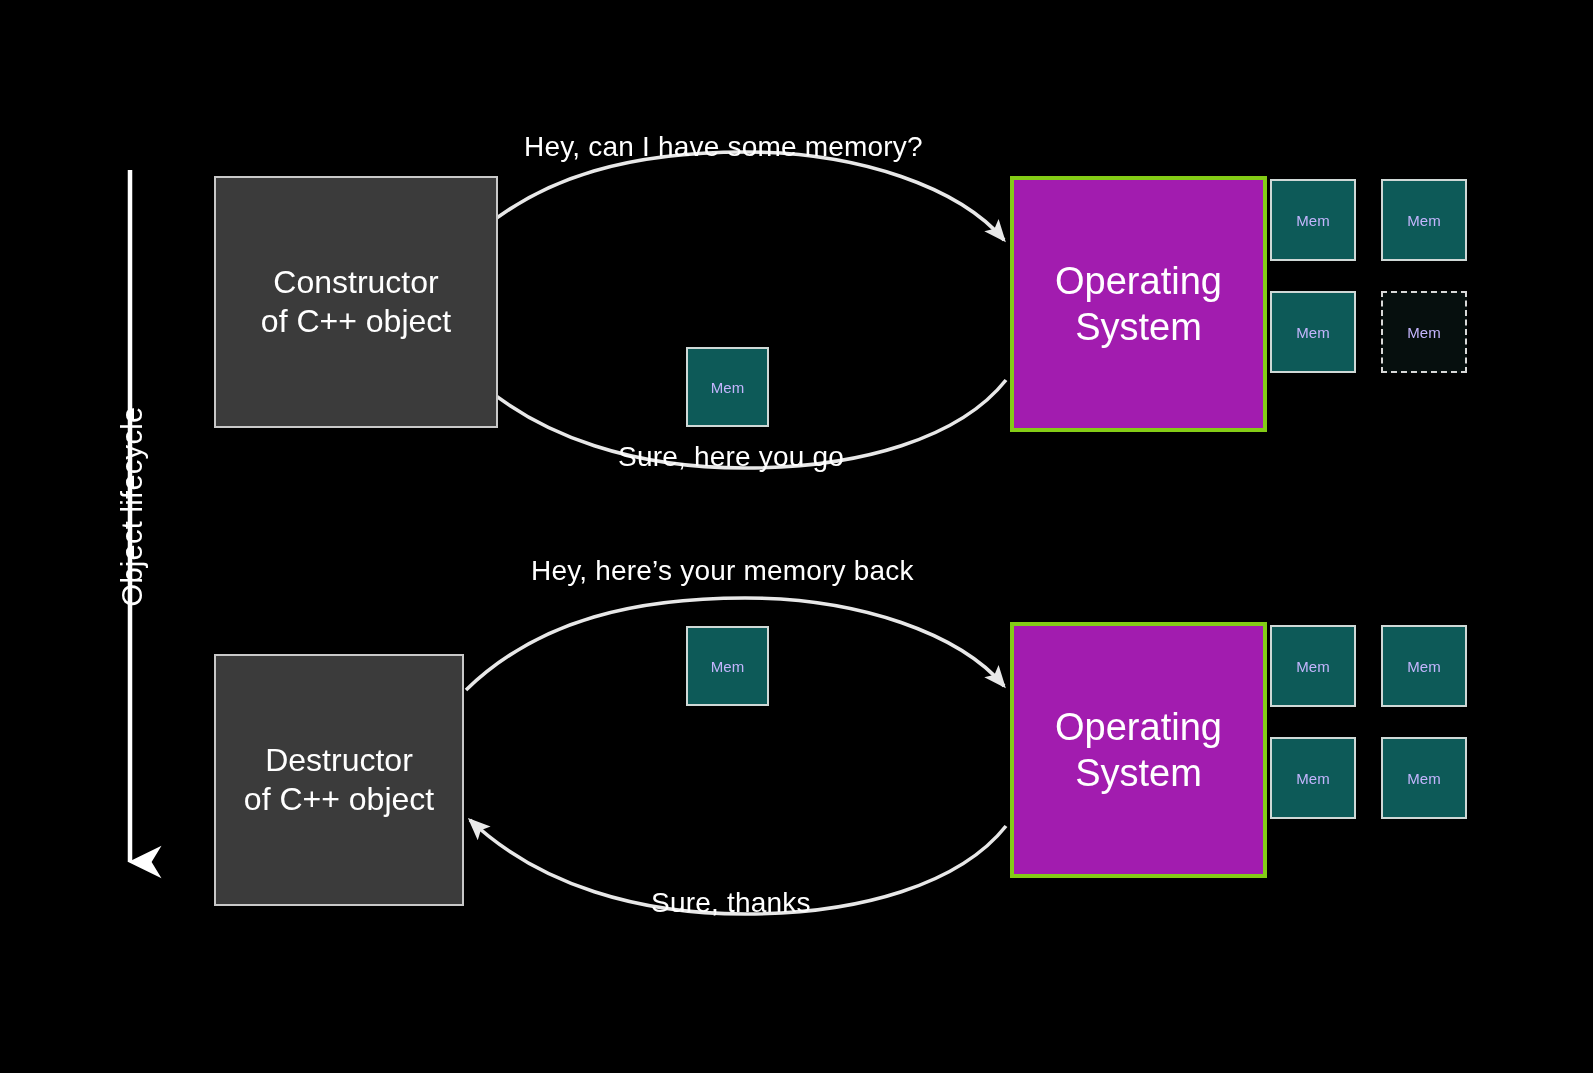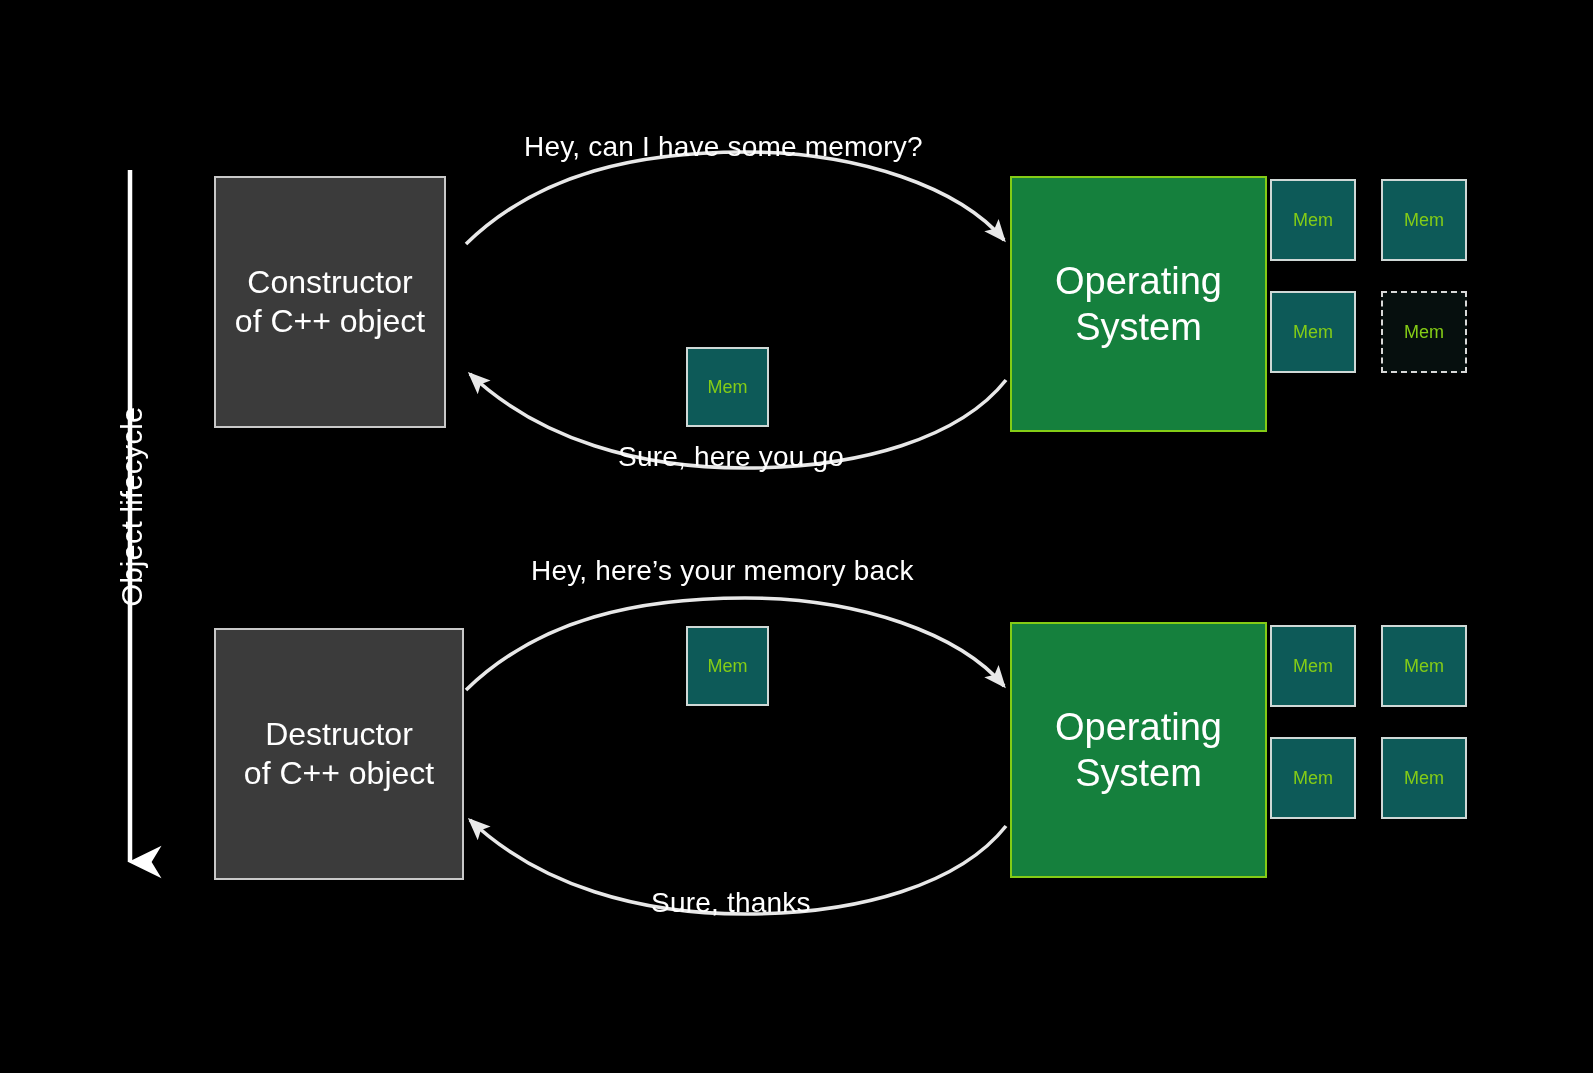--- a/index.html
+++ b/index.html
@@ -49,36 +49,36 @@
     text-align: center;
     color: #ffffff;
     line-height: 1.22;
   }
   .box-actor {
     background: #3b3b3b;
     border: 2px solid #c9c9c9;
     font-size: 32px;
   }
   .box-os {
-    background: #15803d;
-    border: 2px solid #84cc16;
+    background: #a21caf;
+    border: 4px solid #84cc16;
     font-size: 38px;
   }
 
   
   .mem-block {
     position: absolute;
     box-sizing: border-box;
     display: flex;
     align-items: center;
     justify-content: center;
     background: #0d5a58;
     border: 2px solid #cfd8d6;
-    color: #84cc16;
-    font-size: 18px;
+    color: #c4b5fd;
+    font-size: 15px;
   }
   .mem-block.is-empty {
     background: #060f0e;
     border: 2px dashed #d8d8d8;
   }
 
   
   .speech-label {
     position: absolute;
     color: #ffffff;
@@ -120,21 +120,21 @@
 
     <path d="M 466 690 C 540 618 640 598 745 598 C 860 598 960 634 1004 686" fill="none" stroke="#e8e8e8" stroke-width="3.6" marker-end="url(#arrowhead)"></path>
 
     <path d="M 1006 826 C 960 884 860 914 745 914 C 640 914 540 886 470 820" fill="none" stroke="#e8e8e8" stroke-width="3.6" marker-end="url(#arrowhead)"></path>
   </svg>
 
   <div id="lifecycle-axis">
     <div id="lifecycle-label">Object lifecycle</div>
   </div>
 
-  <div class="node-box box-actor" style="left:214px; top:176px; width:232px; height:252px;">
+  <div class="node-box box-actor" style="left:214px; top:176px; width:284px; height:252px;">
     <div>
       <div>Constructor</div>
       <div>of C++ object</div>
     </div>
   </div>
 
   <div class="node-box box-os" style="left:1010px; top:176px; width:257px; height:256px;">
     <div>
       <div>Operating</div>
       <div>System</div>
@@ -155,21 +155,21 @@
   <div class="mem-block" style="left:1381px; top:179px; width:86px; height:82px;">
     <span>Mem</span>
   </div>
   <div class="mem-block" style="left:1270px; top:291px; width:86px; height:82px;">
     <span>Mem</span>
   </div>
   <div class="mem-block is-empty" style="left:1381px; top:291px; width:86px; height:82px;">
     <span>Mem</span>
   </div>
 
-  <div class="node-box box-actor" style="left:214px; top:628px; width:250px; height:252px;">
+  <div class="node-box box-actor" style="left:214px; top:654px; width:250px; height:252px;">
     <div>
       <div>Destructor</div>
       <div>of C++ object</div>
     </div>
   </div>
 
   <div class="node-box box-os" style="left:1010px; top:622px; width:257px; height:256px;">
     <div>
       <div>Operating</div>
       <div>System</div>

